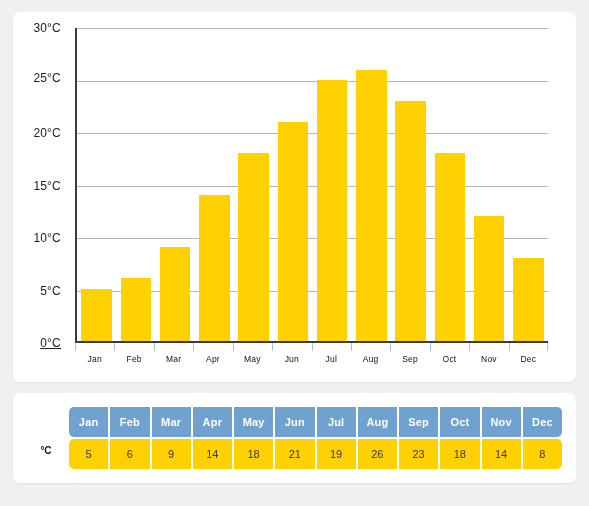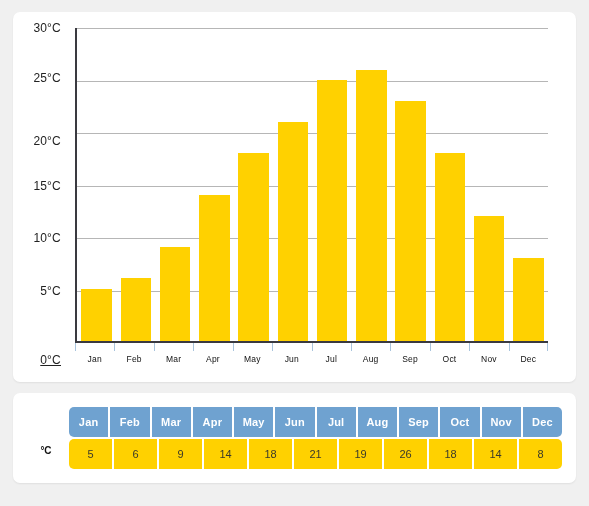--- a/index.html
+++ b/index.html
@@ -199,25 +199,25 @@
 </style>
 </head>
 <body>
 
 <div class="page">
 
   <div class="card chart-card">
     <div class="chart-area">
 
       <div class="y-labels">
-          <div class="y-label" style="top: 332px; text-decoration: underline;">0°C</div>
+          <div class="y-label" style="top: 315px; text-decoration: underline;">0°C</div>
           <div class="y-label" style="top: 262.5px; text-align: right;">5°C</div>
           <div class="y-label" style="top: 210px;">10°C</div>
           <div class="y-label" style="top: 157.5px;">15°C</div>
-          <div class="y-label" style="top: 105px; margin-top: 8px;">20°C</div>
+          <div class="y-label" style="top: 105px;">20°C</div>
           <div class="y-label" style="top: 50px;">25°C</div>
           <div class="y-label" style="top: 0px;">30°C</div>
         </div>
 
       <div class="plot">
         <div class="gridlines">
             <div class="gridline" style="top: 262.5px;"></div>
             <div class="gridline" style="top: 210px;"></div>
             <div class="gridline" style="top: 157.5px;"></div>
             <div class="gridline" style="top: 105px;"></div>
@@ -338,20 +338,21 @@
         </div>
       <div class="t-row t-body">
           <div class="t-cell">5</div>
           <div class="t-cell">6</div>
           <div class="t-cell">9</div>
           <div class="t-cell">14</div>
           <div class="t-cell">18</div>
           <div class="t-cell">21</div>
           <div class="t-cell">19</div>
           <div class="t-cell">26</div>
+          <div class="t-cell">23</div>
           <div class="t-cell">18</div>
           <div class="t-cell">14</div>
           <div class="t-cell">8</div>
         </div>
     </div>
   </div>
 
 </div>
 
 </body></html>

